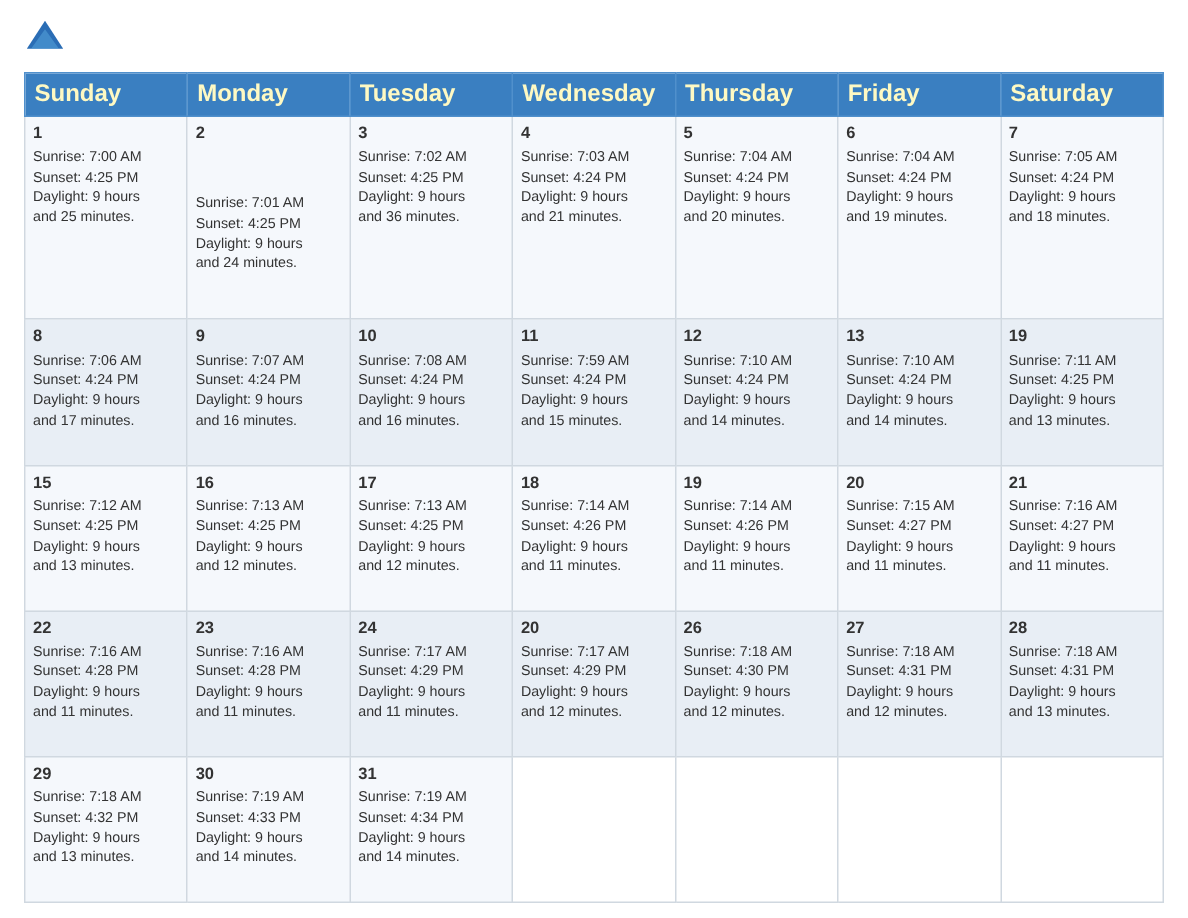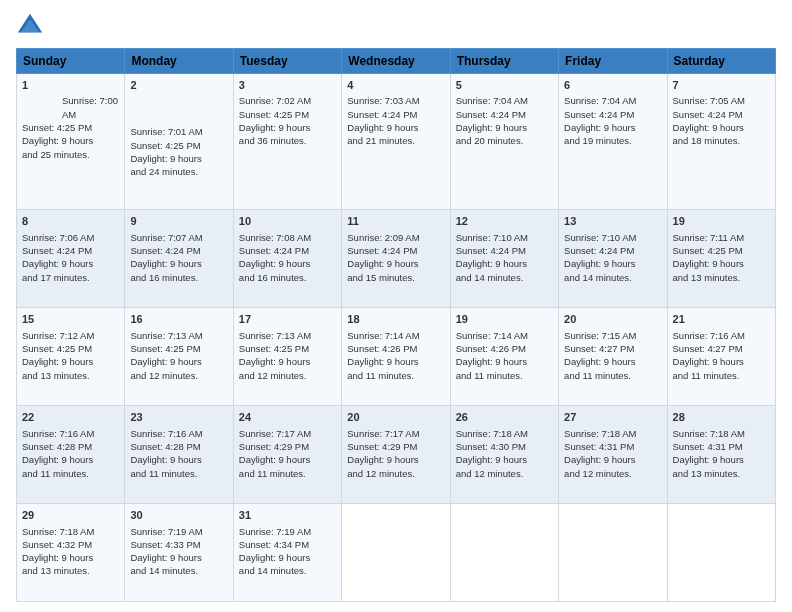--- a/index.html
+++ b/index.html
@@ -61,22 +61,22 @@
       font-weight: normal;
       color: #444;
     }
     table {
       width: 100%;
       border-collapse: collapse;
       flex: 1;
     }
     thead tr th {
       background-color: #3a7fc1;
-      color: #000000;
-      font-size: 12px;
+      color: #fef9c3;
+      font-size: 16px;
       font-weight: bold;
       padding: 5px 6px;
       text-align: left;
       border: 1px solid #5090cc;
     }
     tbody tr td {
       font-size: 9.5px;
       color: #333;
       vertical-align: top;
       padding: 4px 5px;
@@ -130,21 +130,21 @@
           <th>Wednesday</th>
           <th>Thursday</th>
           <th>Friday</th>
           <th>Saturday</th>
         </tr>
     </thead>
     <tbody id="calendar-body">
         <tr>
           <td>
             <span class="day-num">1</span>
-            <span style="display: block; margin-left: 40px;">Sunrise: 7:00 AM</span>
+            <span style="display: block;">Sunrise: 7:00 AM</span>
             <span style="display: block;">Sunset: 4:25 PM</span>
             <span style="display: block;">Daylight: 9 hours</span>
             <span style="display: block;">and 25 minutes.</span>
           </td>
           <td>
             <span class="day-num">2</span>
             <span style="display: block; margin-top: 32px;">Sunrise: 7:01 AM</span>
             <span style="display: block;">Sunset: 4:25 PM</span>
             <span style="display: block;">Daylight: 9 hours</span>
             <span style="display: block;">and 24 minutes.</span>
@@ -202,21 +202,21 @@
           </td>
           <td>
             <span class="day-num">10</span>
             <span style="display: block;">Sunrise: 7:08 AM</span>
             <span style="display: block;">Sunset: 4:24 PM</span>
             <span style="display: block;">Daylight: 9 hours</span>
             <span style="display: block;">and 16 minutes.</span>
           </td>
           <td>
             <span class="day-num">11</span>
-            <span style="display: block;">Sunrise: 2:09 AM</span>
+            <span style="display: block;">Sunrise: 7:59 AM</span>
             <span style="display: block;">Sunset: 4:24 PM</span>
             <span style="display: block;">Daylight: 9 hours</span>
             <span style="display: block;">and 15 minutes.</span>
           </td>
           <td>
             <span class="day-num">12</span>
             <span style="display: block;">Sunrise: 7:10 AM</span>
             <span style="display: block;">Sunset: 4:24 PM</span>
             <span style="display: block;">Daylight: 9 hours</span>
             <span style="display: block;">and 14 minutes.</span>

